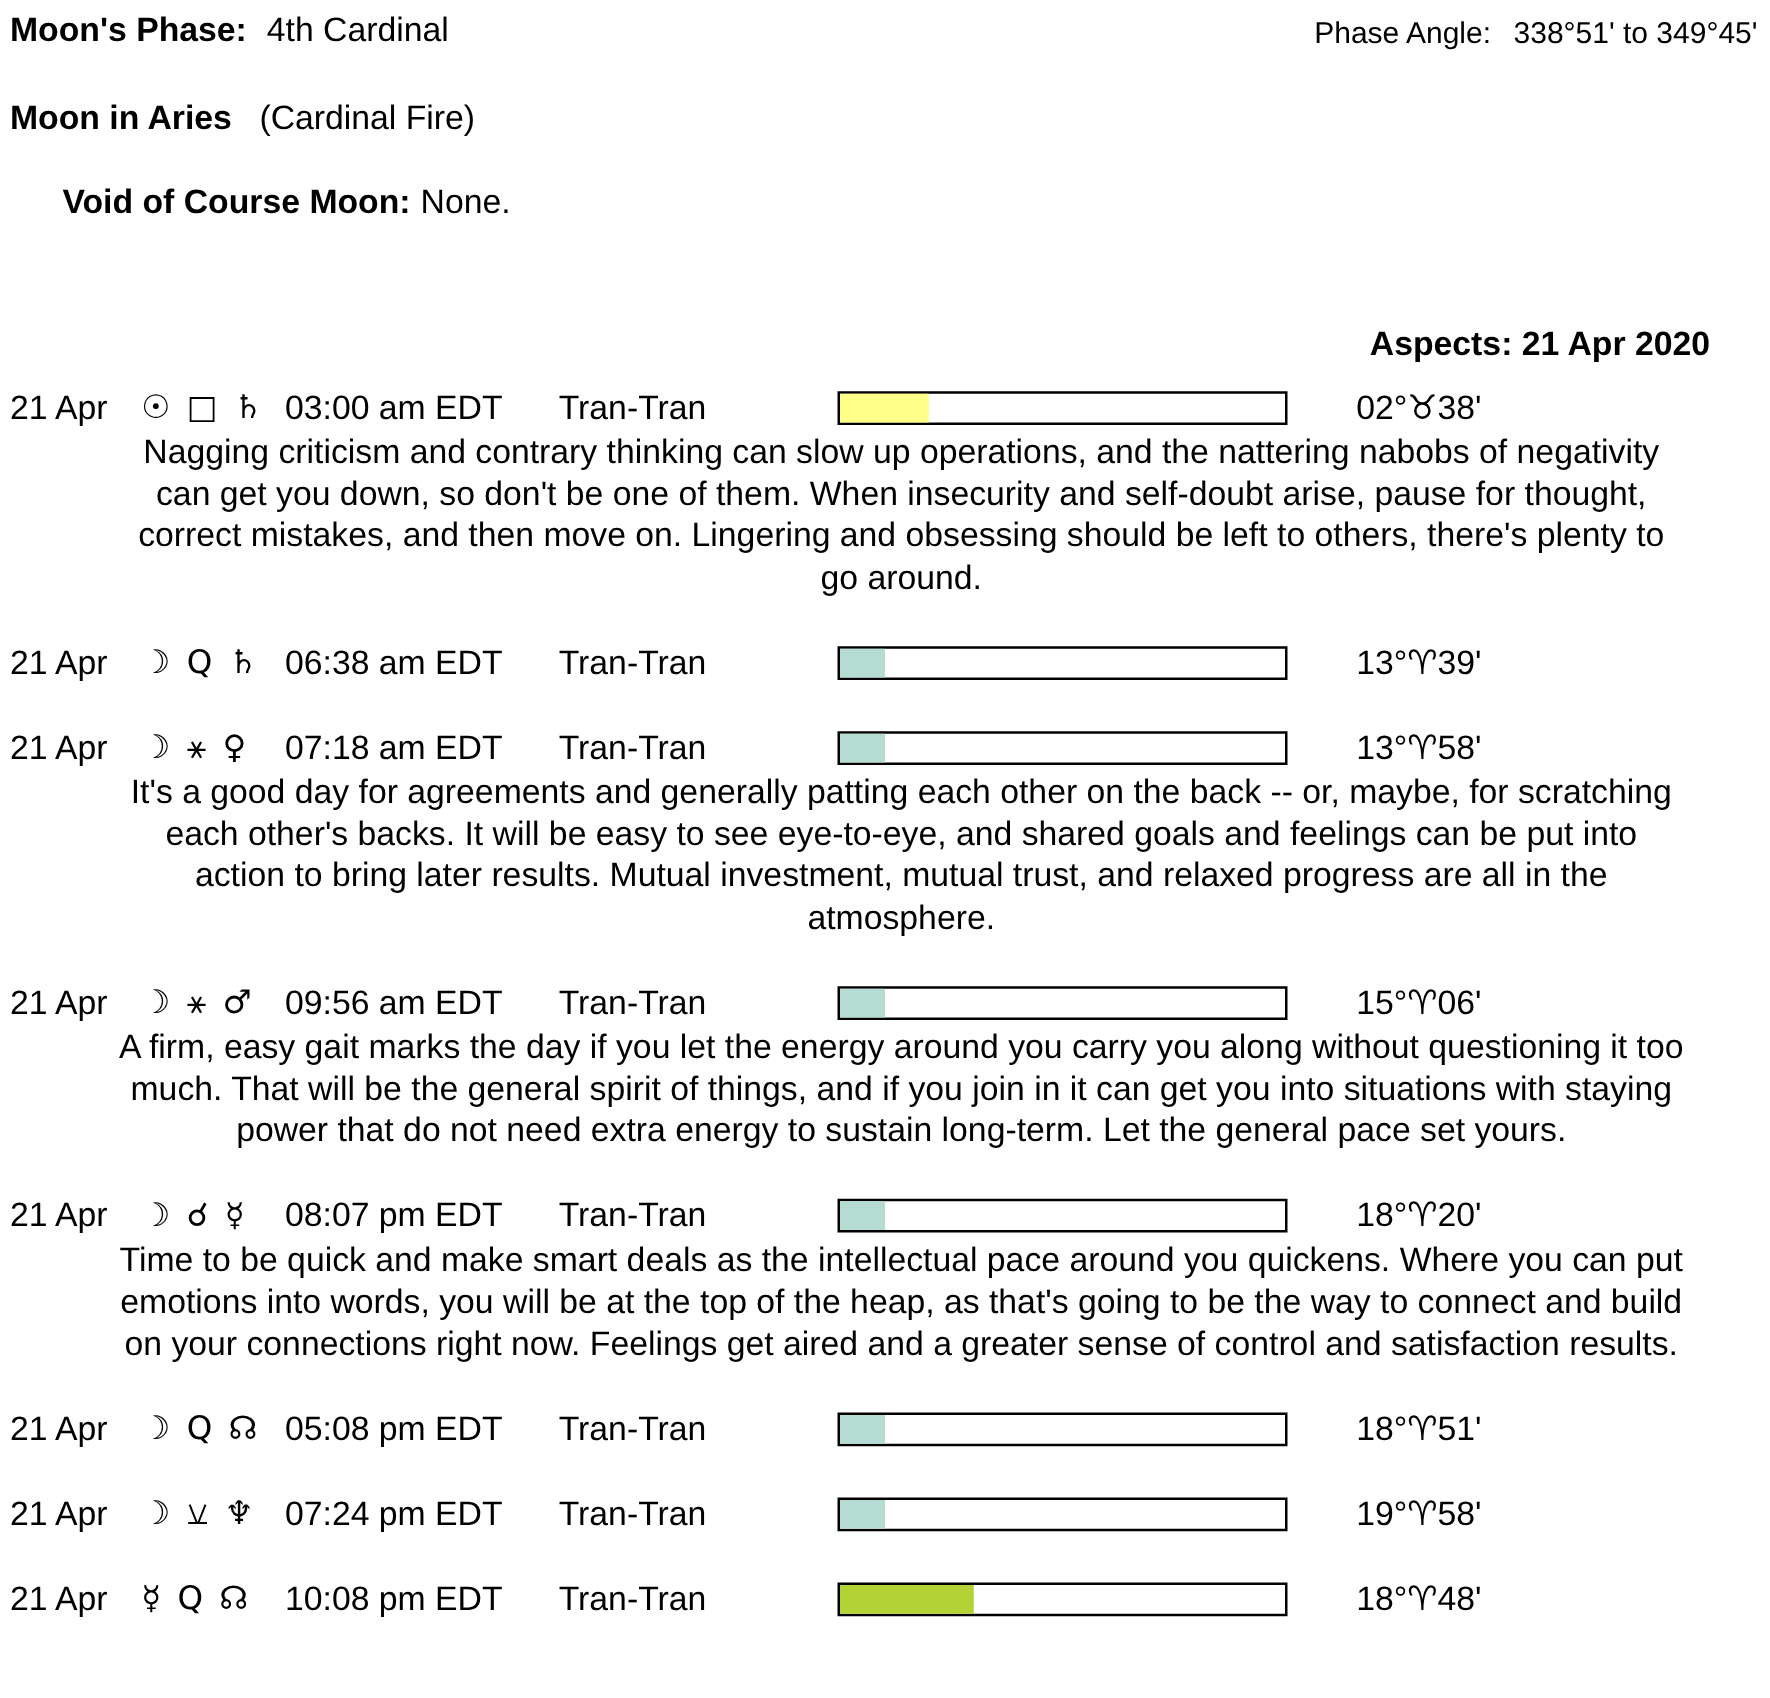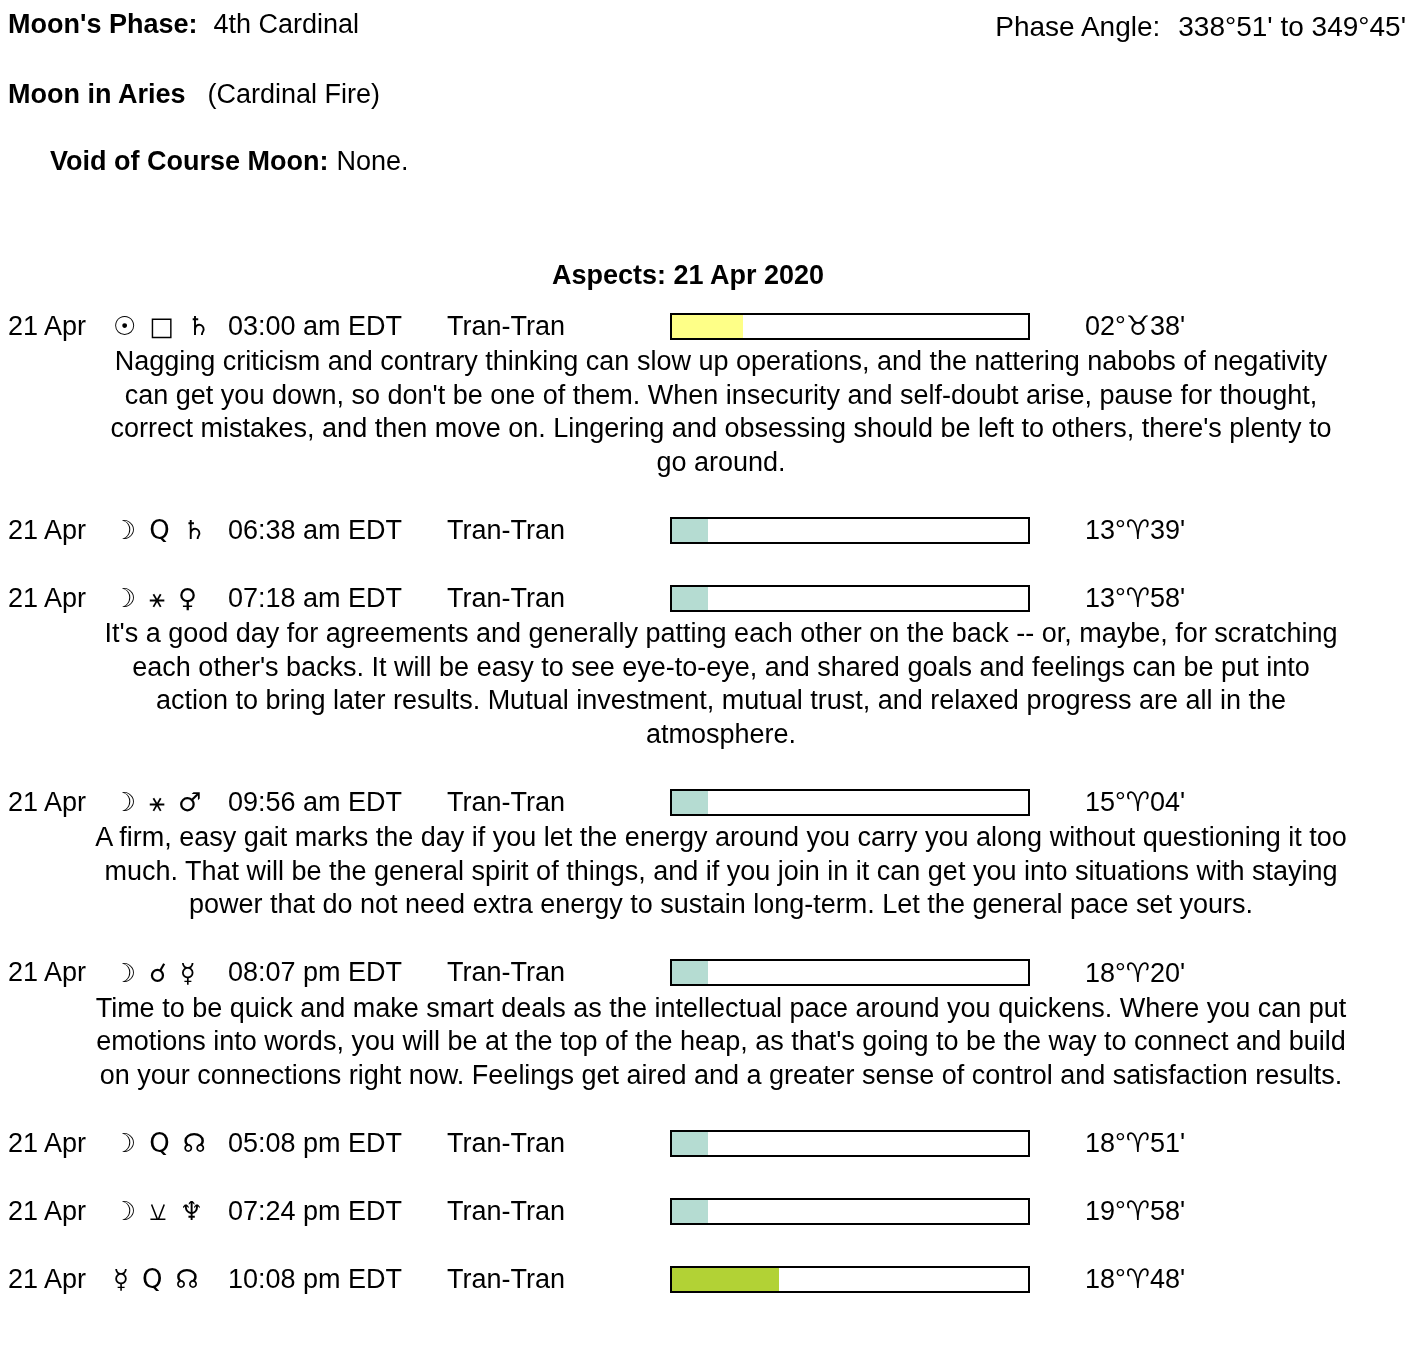--- a/index.html
+++ b/index.html
@@ -20,32 +20,32 @@
     display: flex;
     justify-content: space-between;
     align-items: flex-start;
     line-height: 32px;
     margin-bottom: 35px;
   }
   .bold { font-weight: bold; }
   .label-gap { margin-right: 16px; }
   .wide-gap { margin-right: 22px; }
   .phase-angle {
-    font-size: 28px;
+    font-size: 24px;
     padding-top: 3px;
     padding-right: 2px;
   }
   .phase-angle .pa-label { margin-right: 18px; }
   .hdr-line {
     line-height: 32px;
     margin-bottom: 35px;
   }
   .aspects-title {
     font-weight: bold;
-    text-align: center;
+    text-align: right;
     padding-right: 40px;
     line-height: 32px;
     margin-top: 82px;
     margin-bottom: 18px;
   }
   .aspect-block { margin-bottom: 34px; }
   .aspect-line {
     display: flex;
     align-items: center;
     height: 34px;
@@ -163,21 +163,21 @@
       <span class="col-glyphs">
         <span class="glyph">☽</span>
         <span class="glyph">⚹</span>
         <span class="glyph">♂</span>
       </span>
       <span class="col-time">09:56 am EDT</span>
       <span class="col-type">Tran-Tran</span>
       <span class="col-bar">
         <span class="bar-fill" style="width: 10%; background: rgb(181, 220, 210);"></span>
       </span>
-      <span class="col-degree">15°♈04'</span>
+      <span class="col-degree">15°♈06'</span>
     </div>
     <div class="aspect-desc">A firm, easy gait marks the day if you let the energy around you carry you along without questioning it too much. That will be the general spirit of things, and if you join in it can get you into situations with staying power that do not need extra energy to sustain long-term. Let the general pace set yours.</div>
   </div>
     <div class="aspect-block">
     <div class="aspect-line">
       <span class="col-date">21 Apr</span>
       <span class="col-glyphs">
         <span class="glyph">☽</span>
         <span class="glyph">☌</span>
         <span class="glyph">☿</span>

